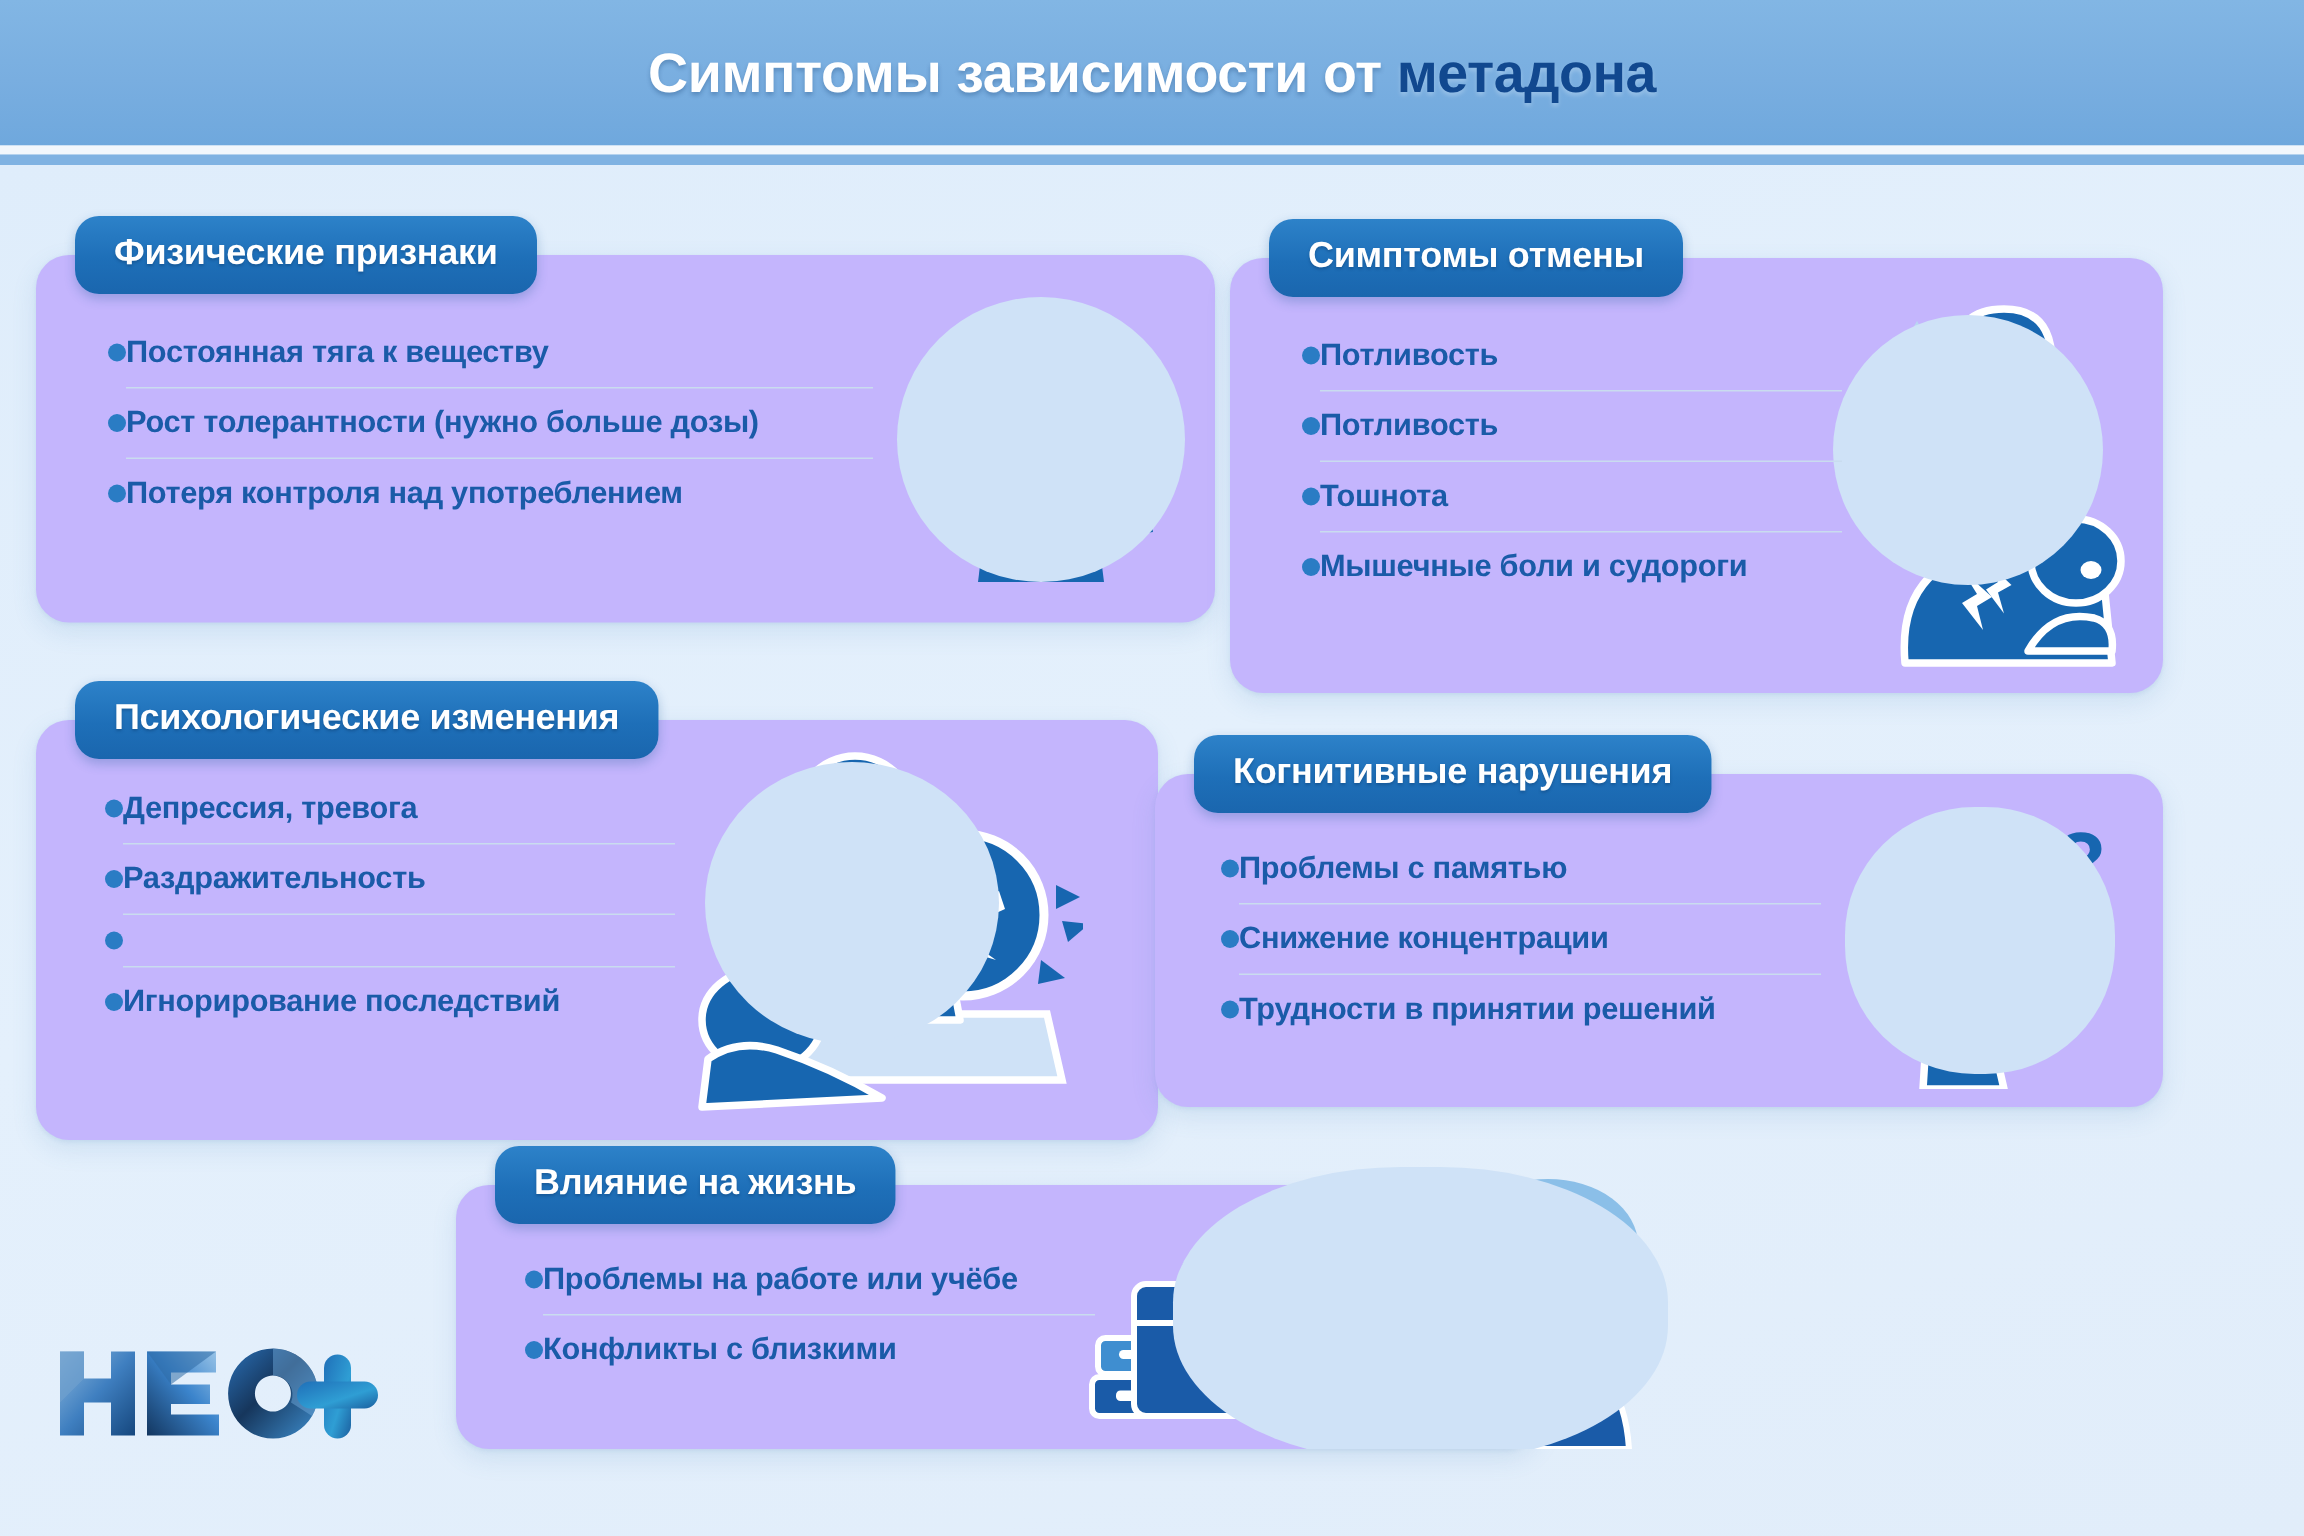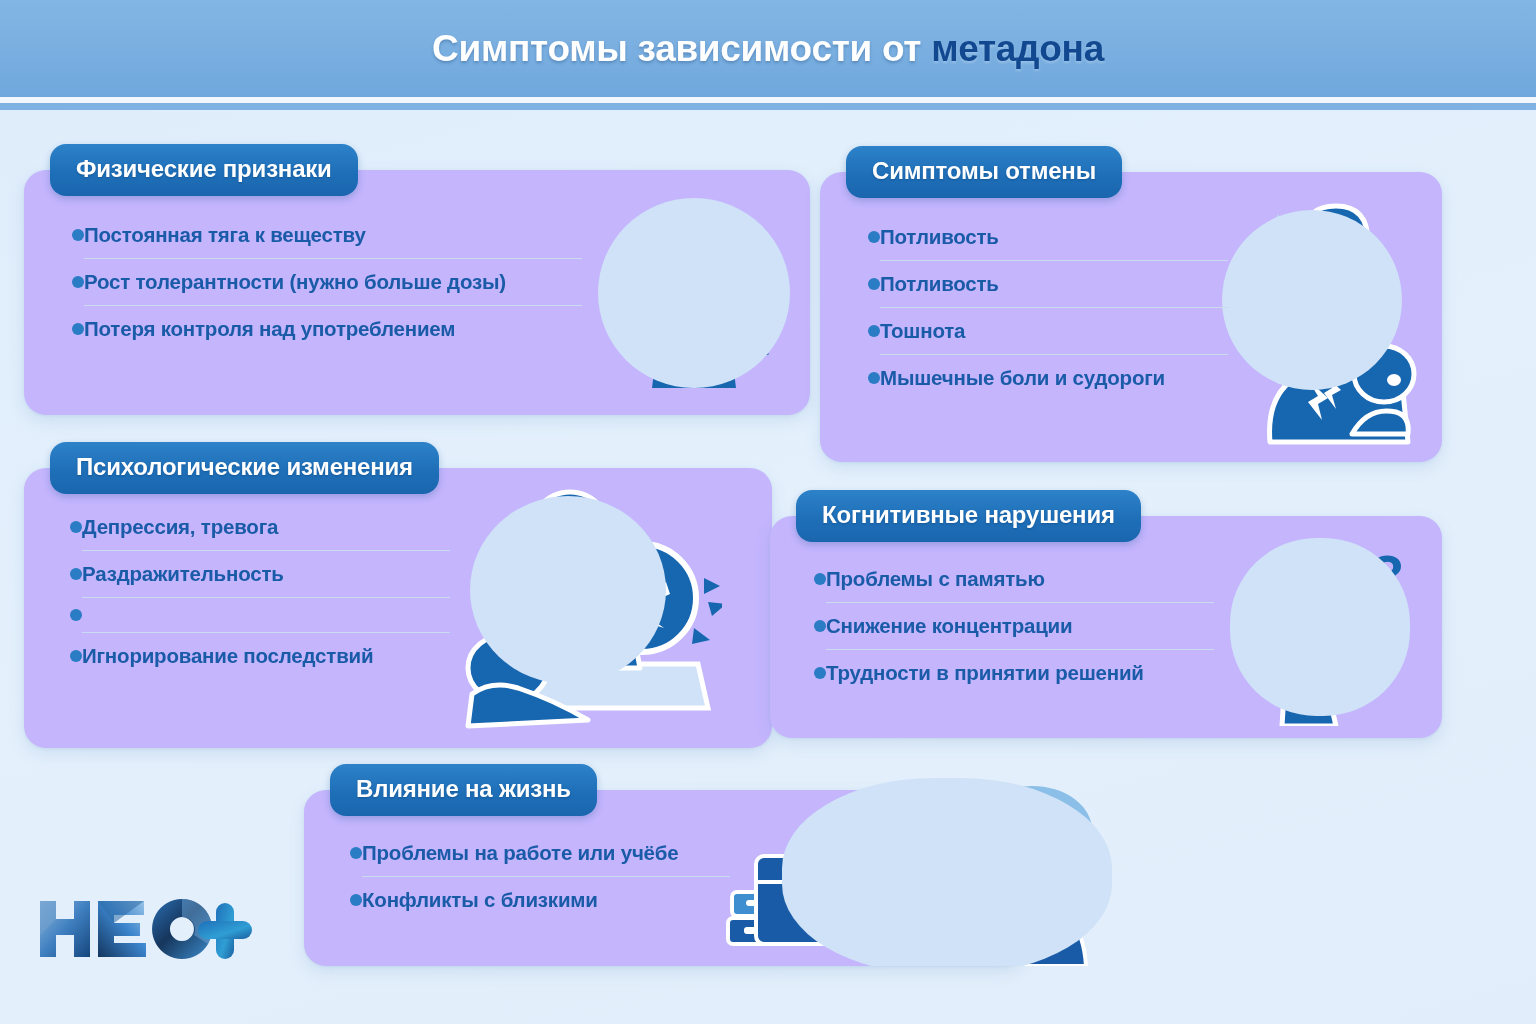--- a/index.html
+++ b/index.html
@@ -254,21 +254,21 @@
       <span class="bullet-text">Тошнота</span>
     </div>
     <div class="divider"></div>
     <div class="bullet-row">
       <span class="dot"></span>
       <span class="bullet-text">Мышечные боли и судороги</span>
     </div>
   </div>
 </div>
 
-<div class="card" style="left:24px; top:468px; width:748px; height:280px;">
+<div class="card" style="left:24px; top:480px; width:748px; height:280px;">
   <div class="pill">
     <div class="pill-text">Психологические изменения</div>
   </div>
 
   <div class="illus" style="left:418px; top:14px; width:280px; height:252px;">
     <div class="blob" style="left:28px; top:14px; width:196px; height:188px;"></div>
     <svg width="280" height="252" viewBox="0 0 280 252">
 
       <path d="M36 226 l34 -44 h186 l10 44 z" fill="#cfe2f7" stroke="#fff" stroke-width="5"></path>
 

